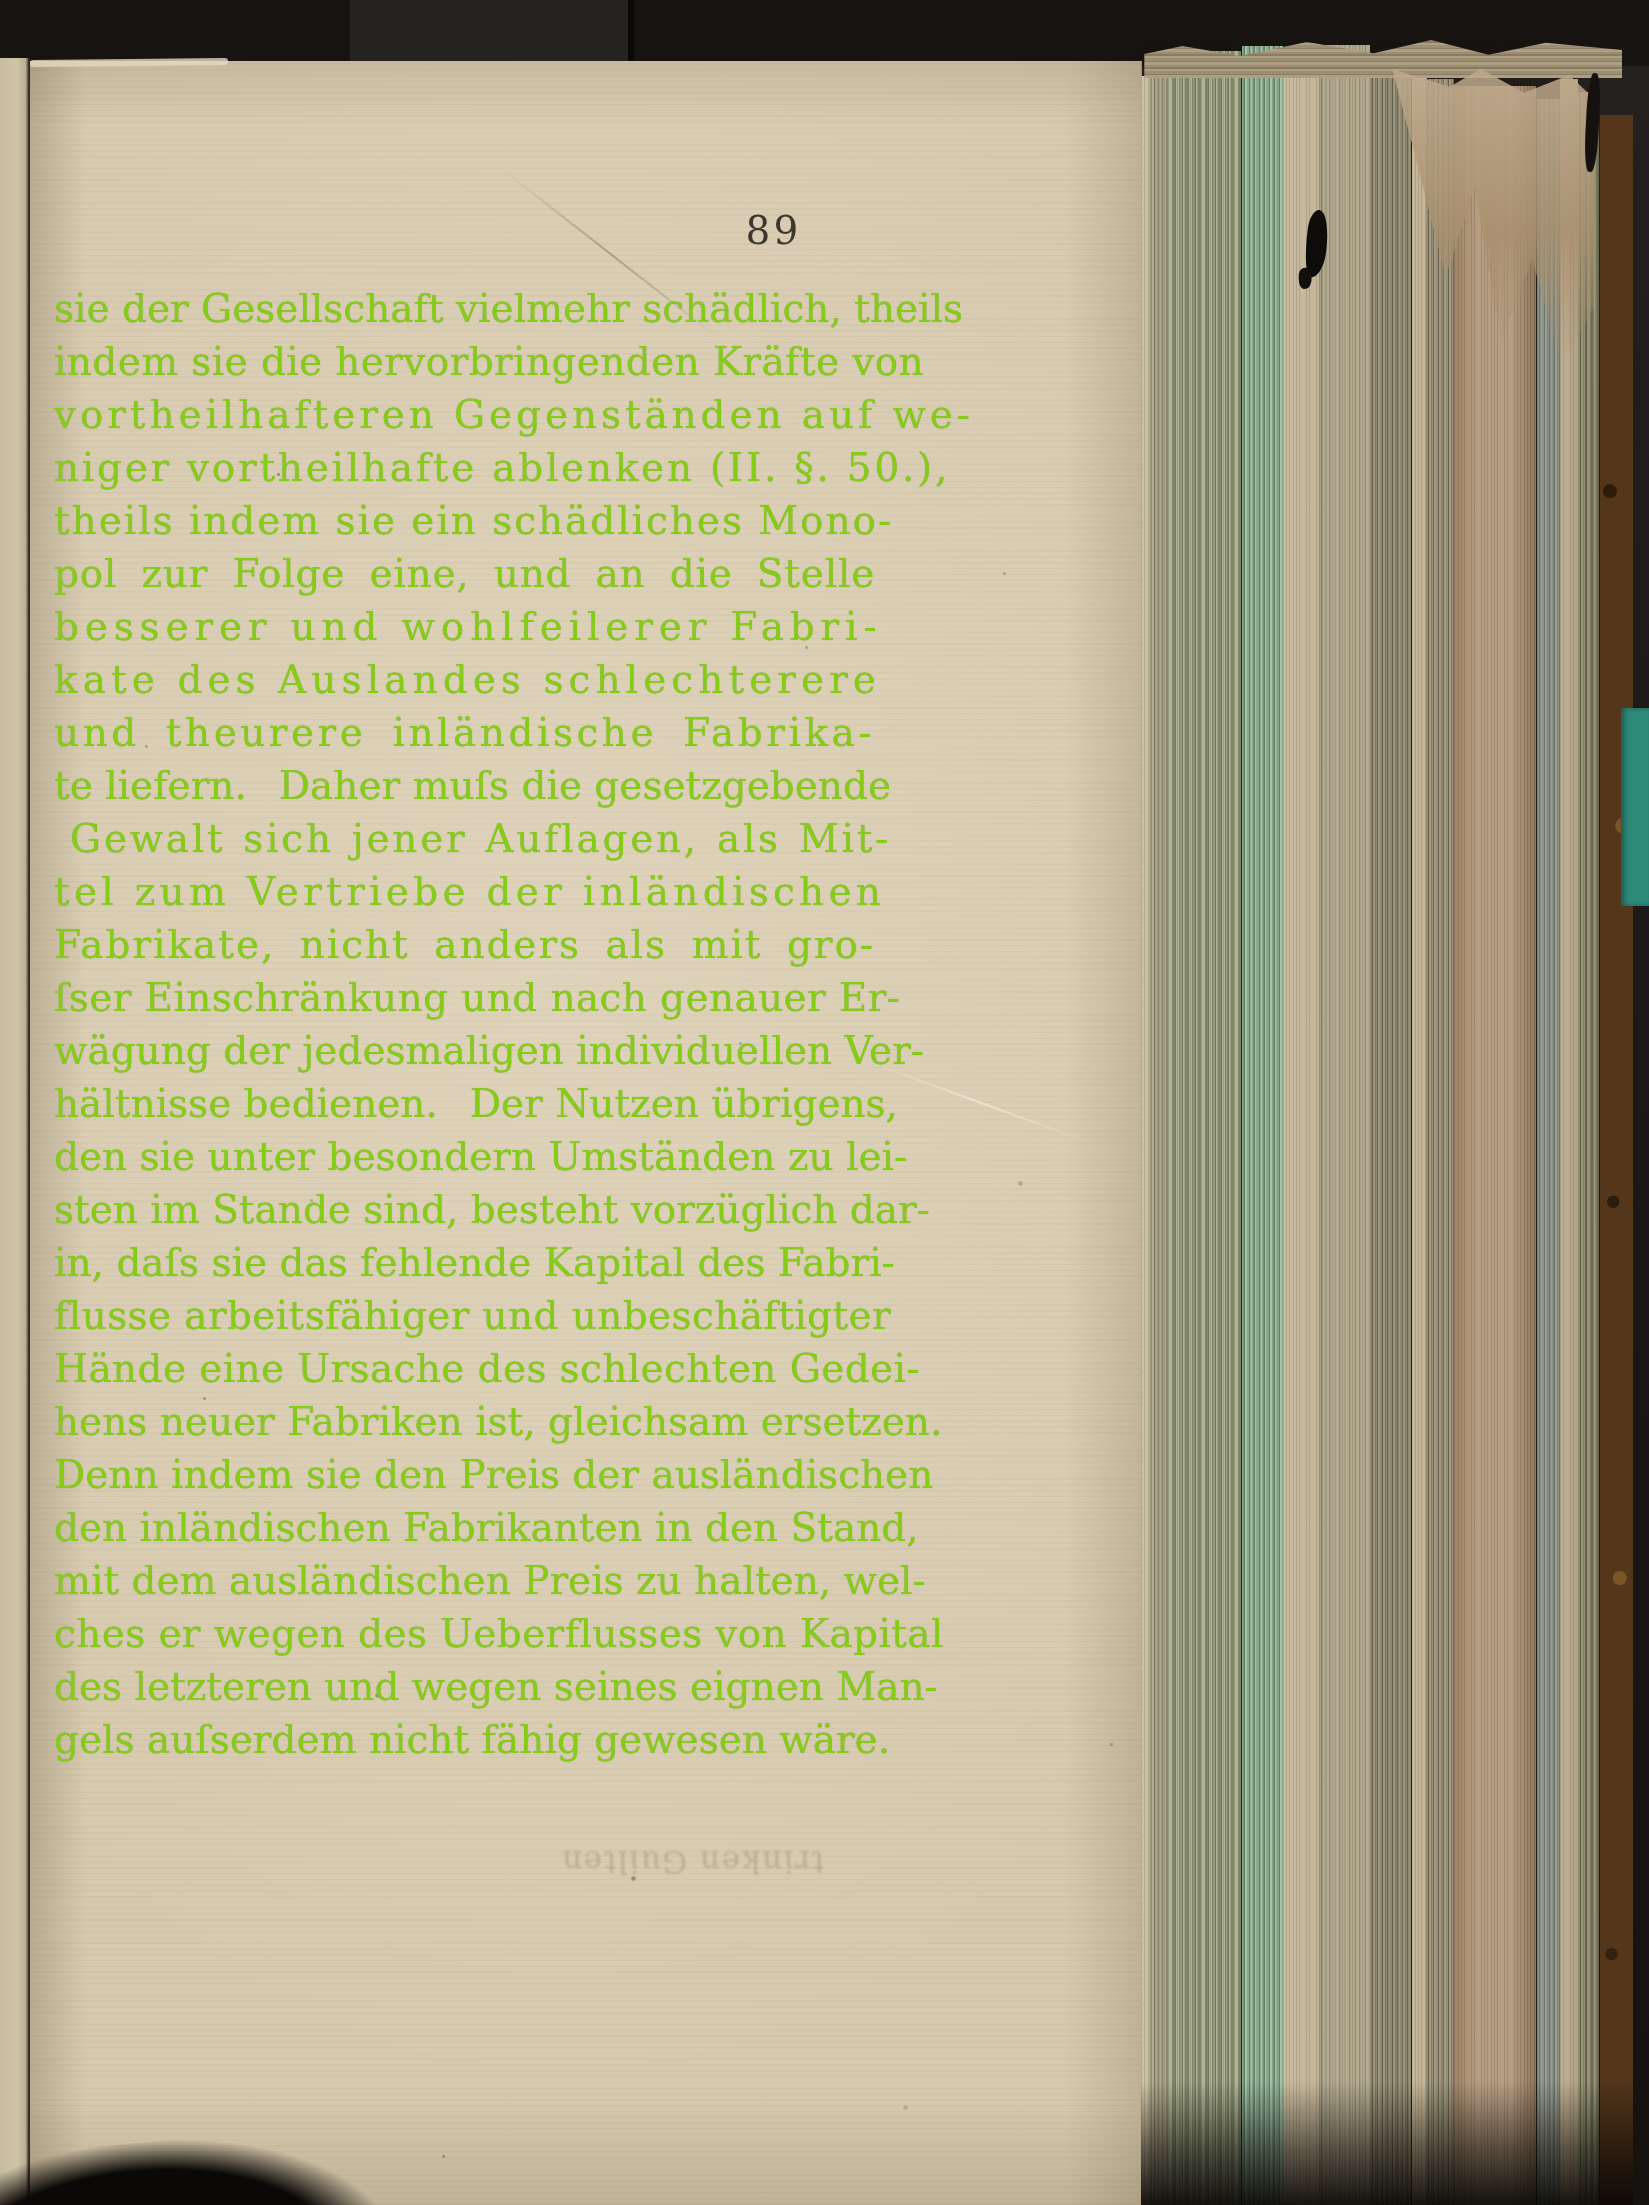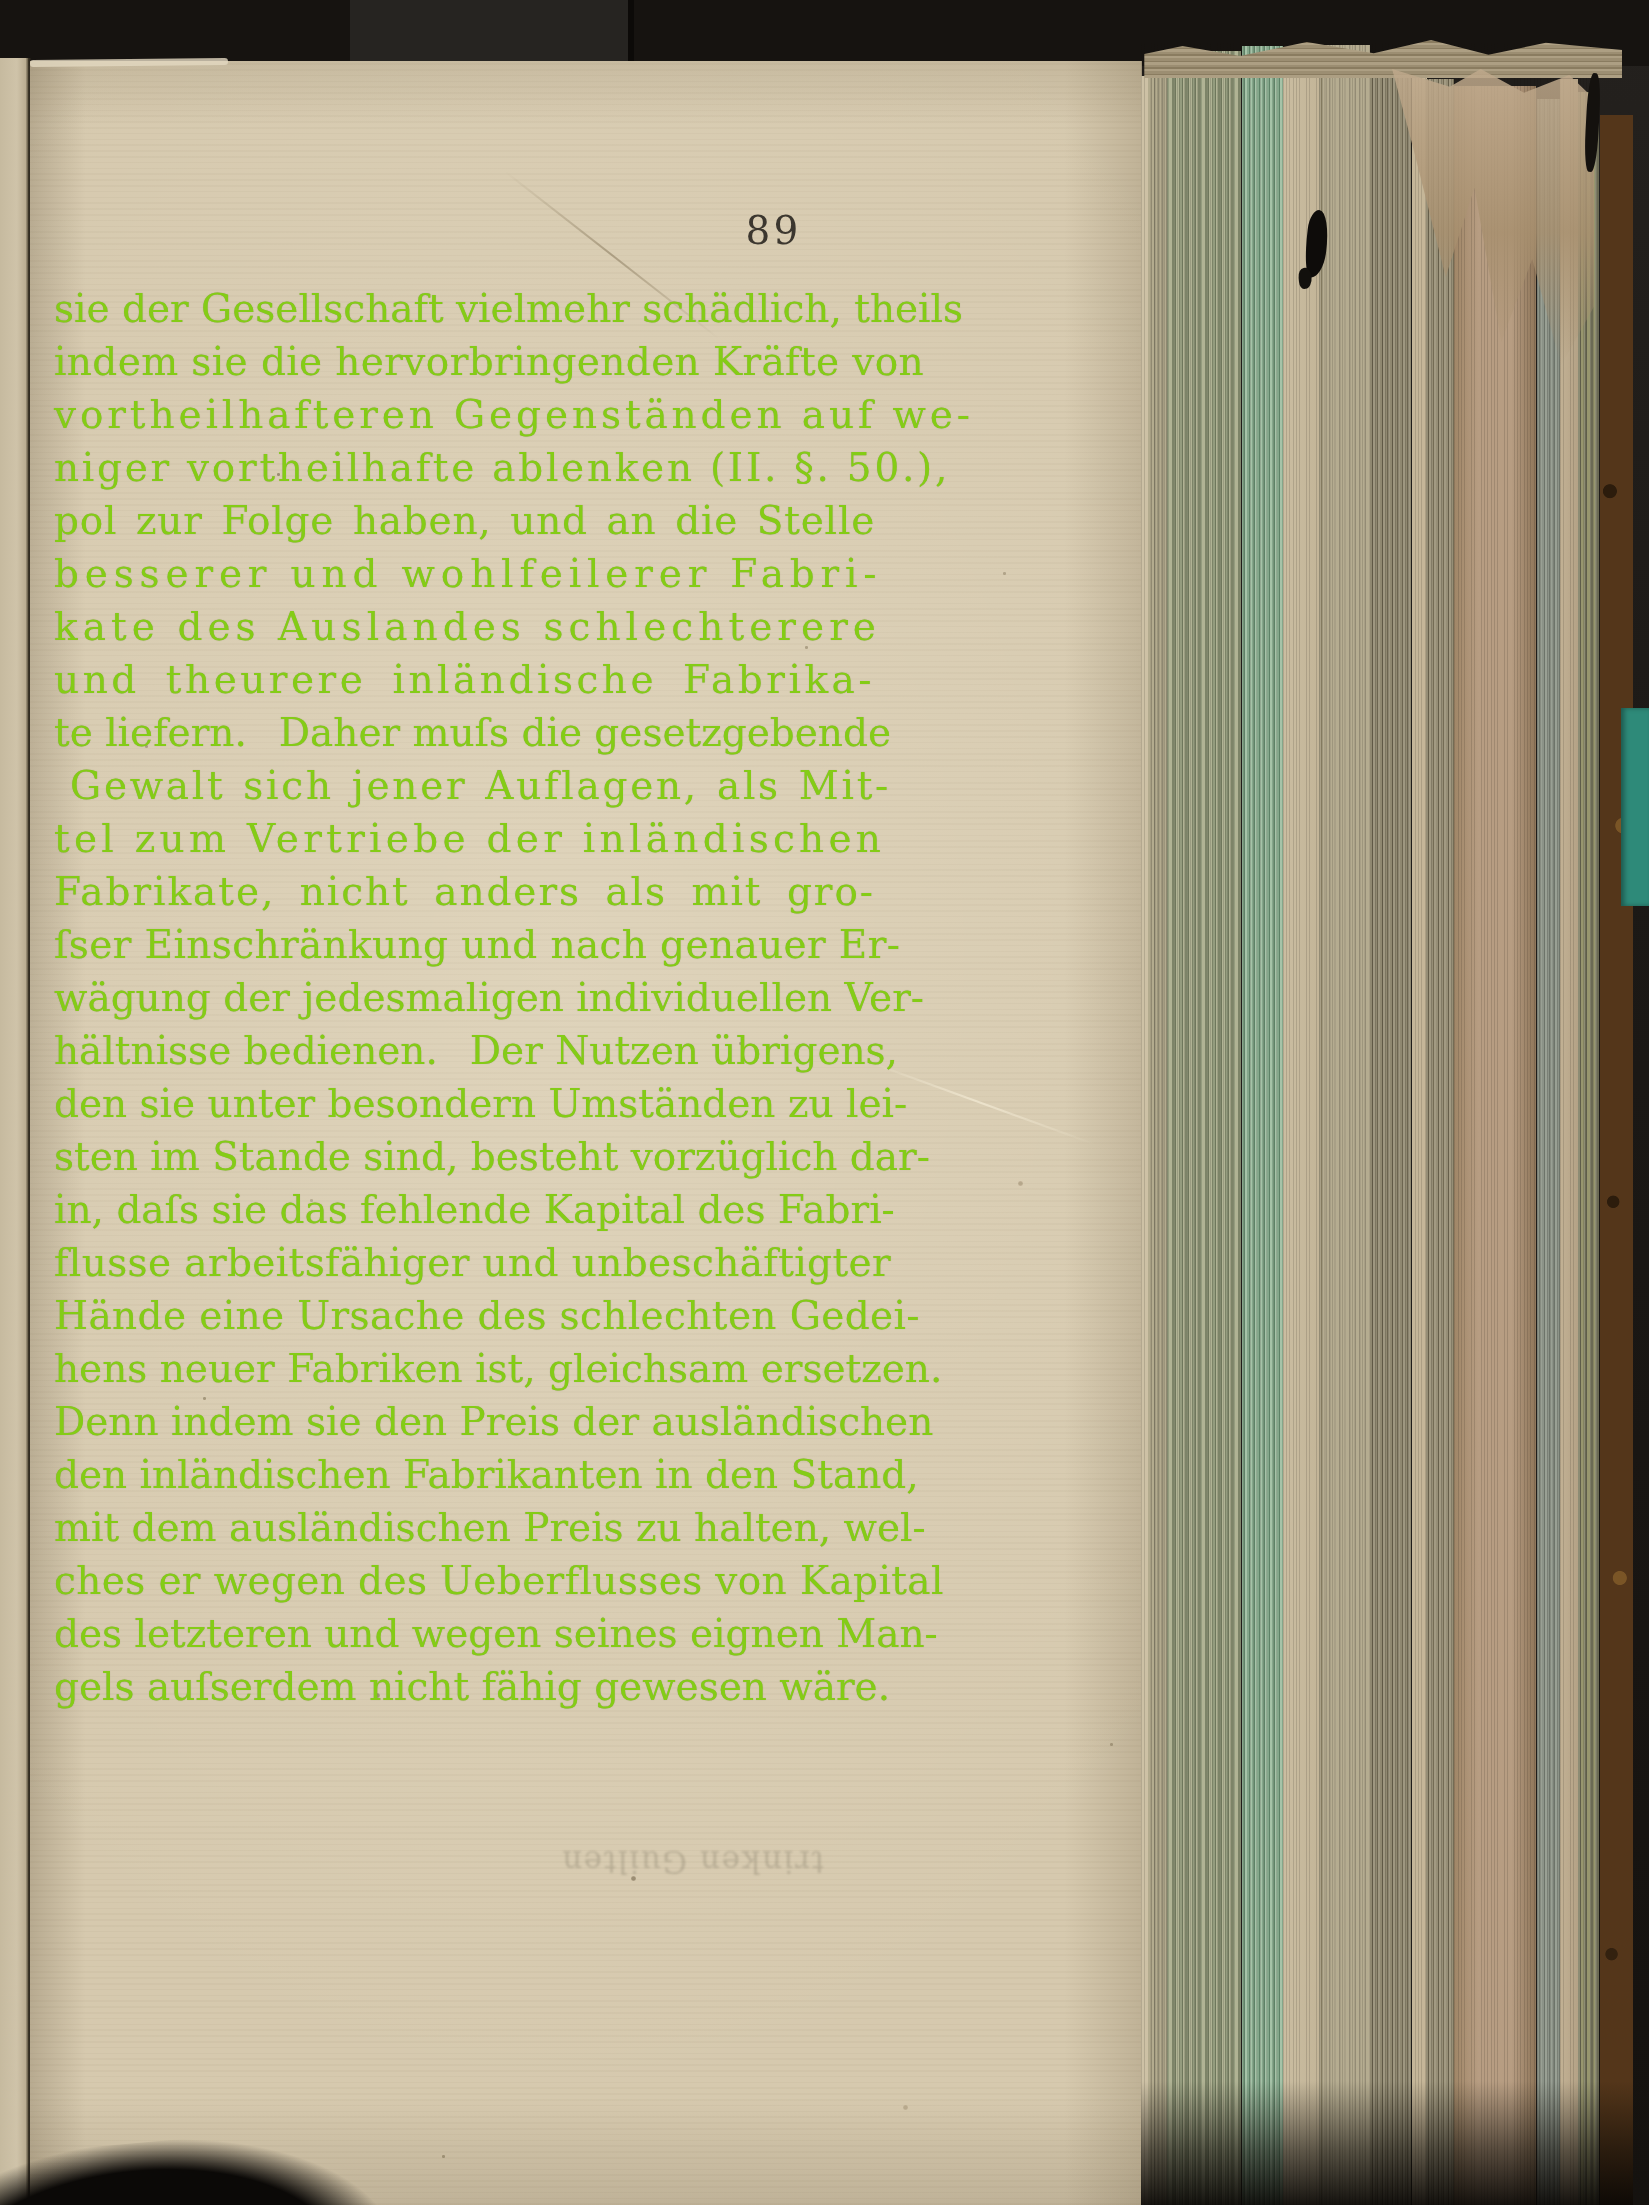--- a/index.html
+++ b/index.html
@@ -134,21 +134,22 @@
     <div class="specks"></div>
   </div>
 
   <div class="folio">89</div>
 
   <div class="textblock" id="textblock">
       <div class="line" style="letter-spacing: 0em;">sie der Gesellschaft vielmehr schädlich, theils</div>
       <div class="line" style="letter-spacing: 0.01em;">indem sie die hervorbringenden Kräfte von</div>
       <div class="line" style="letter-spacing: 0.1em;">vortheilhafteren Gegenständen auf we-</div>
       <div class="line" style="letter-spacing: 0.07em;">niger vortheilhafte ablenken (II. §. 50.),</div>
-      <div class="line" style="letter-spacing: 0.02em;">pol zur Folge haben, und an die Stelle</div>
+      <div class="line" style="letter-spacing: 0.05em;">theils indem sie ein schädliches Mono-</div>
+      <div class="line" style="letter-spacing: 0.02em;">pol zur Folge eine, und an die Stelle</div>
       <div class="line" style="letter-spacing: 0.15em;">besserer und wohlfeilerer Fabri-</div>
       <div class="line" style="letter-spacing: 0.13em;">kate des Auslandes schlechterere</div>
       <div class="line" style="letter-spacing: 0.09em;">und theurere inländische Fabrika-</div>
       <div class="line" style="letter-spacing: 0em;">te liefern.  Daher muſs die gesetzgebende</div>
       <div class="line" style="letter-spacing: 0.07em; margin-left: 16px;">Gewalt sich jener Auflagen, als Mit-</div>
       <div class="line" style="letter-spacing: 0.11em;">tel zum Vertriebe der inländischen</div>
       <div class="line" style="letter-spacing: 0.05em;">Fabrikate, nicht anders als mit gro-</div>
       <div class="line" style="letter-spacing: 0.01em;">ſser Einschränkung und nach genauer Er-</div>
       <div class="line" style="letter-spacing: 0em;">wägung der jedesmaligen individuellen Ver-</div>
       <div class="line" style="letter-spacing: 0em;">hältnisse bedienen.  Der Nutzen übrigens,</div>

